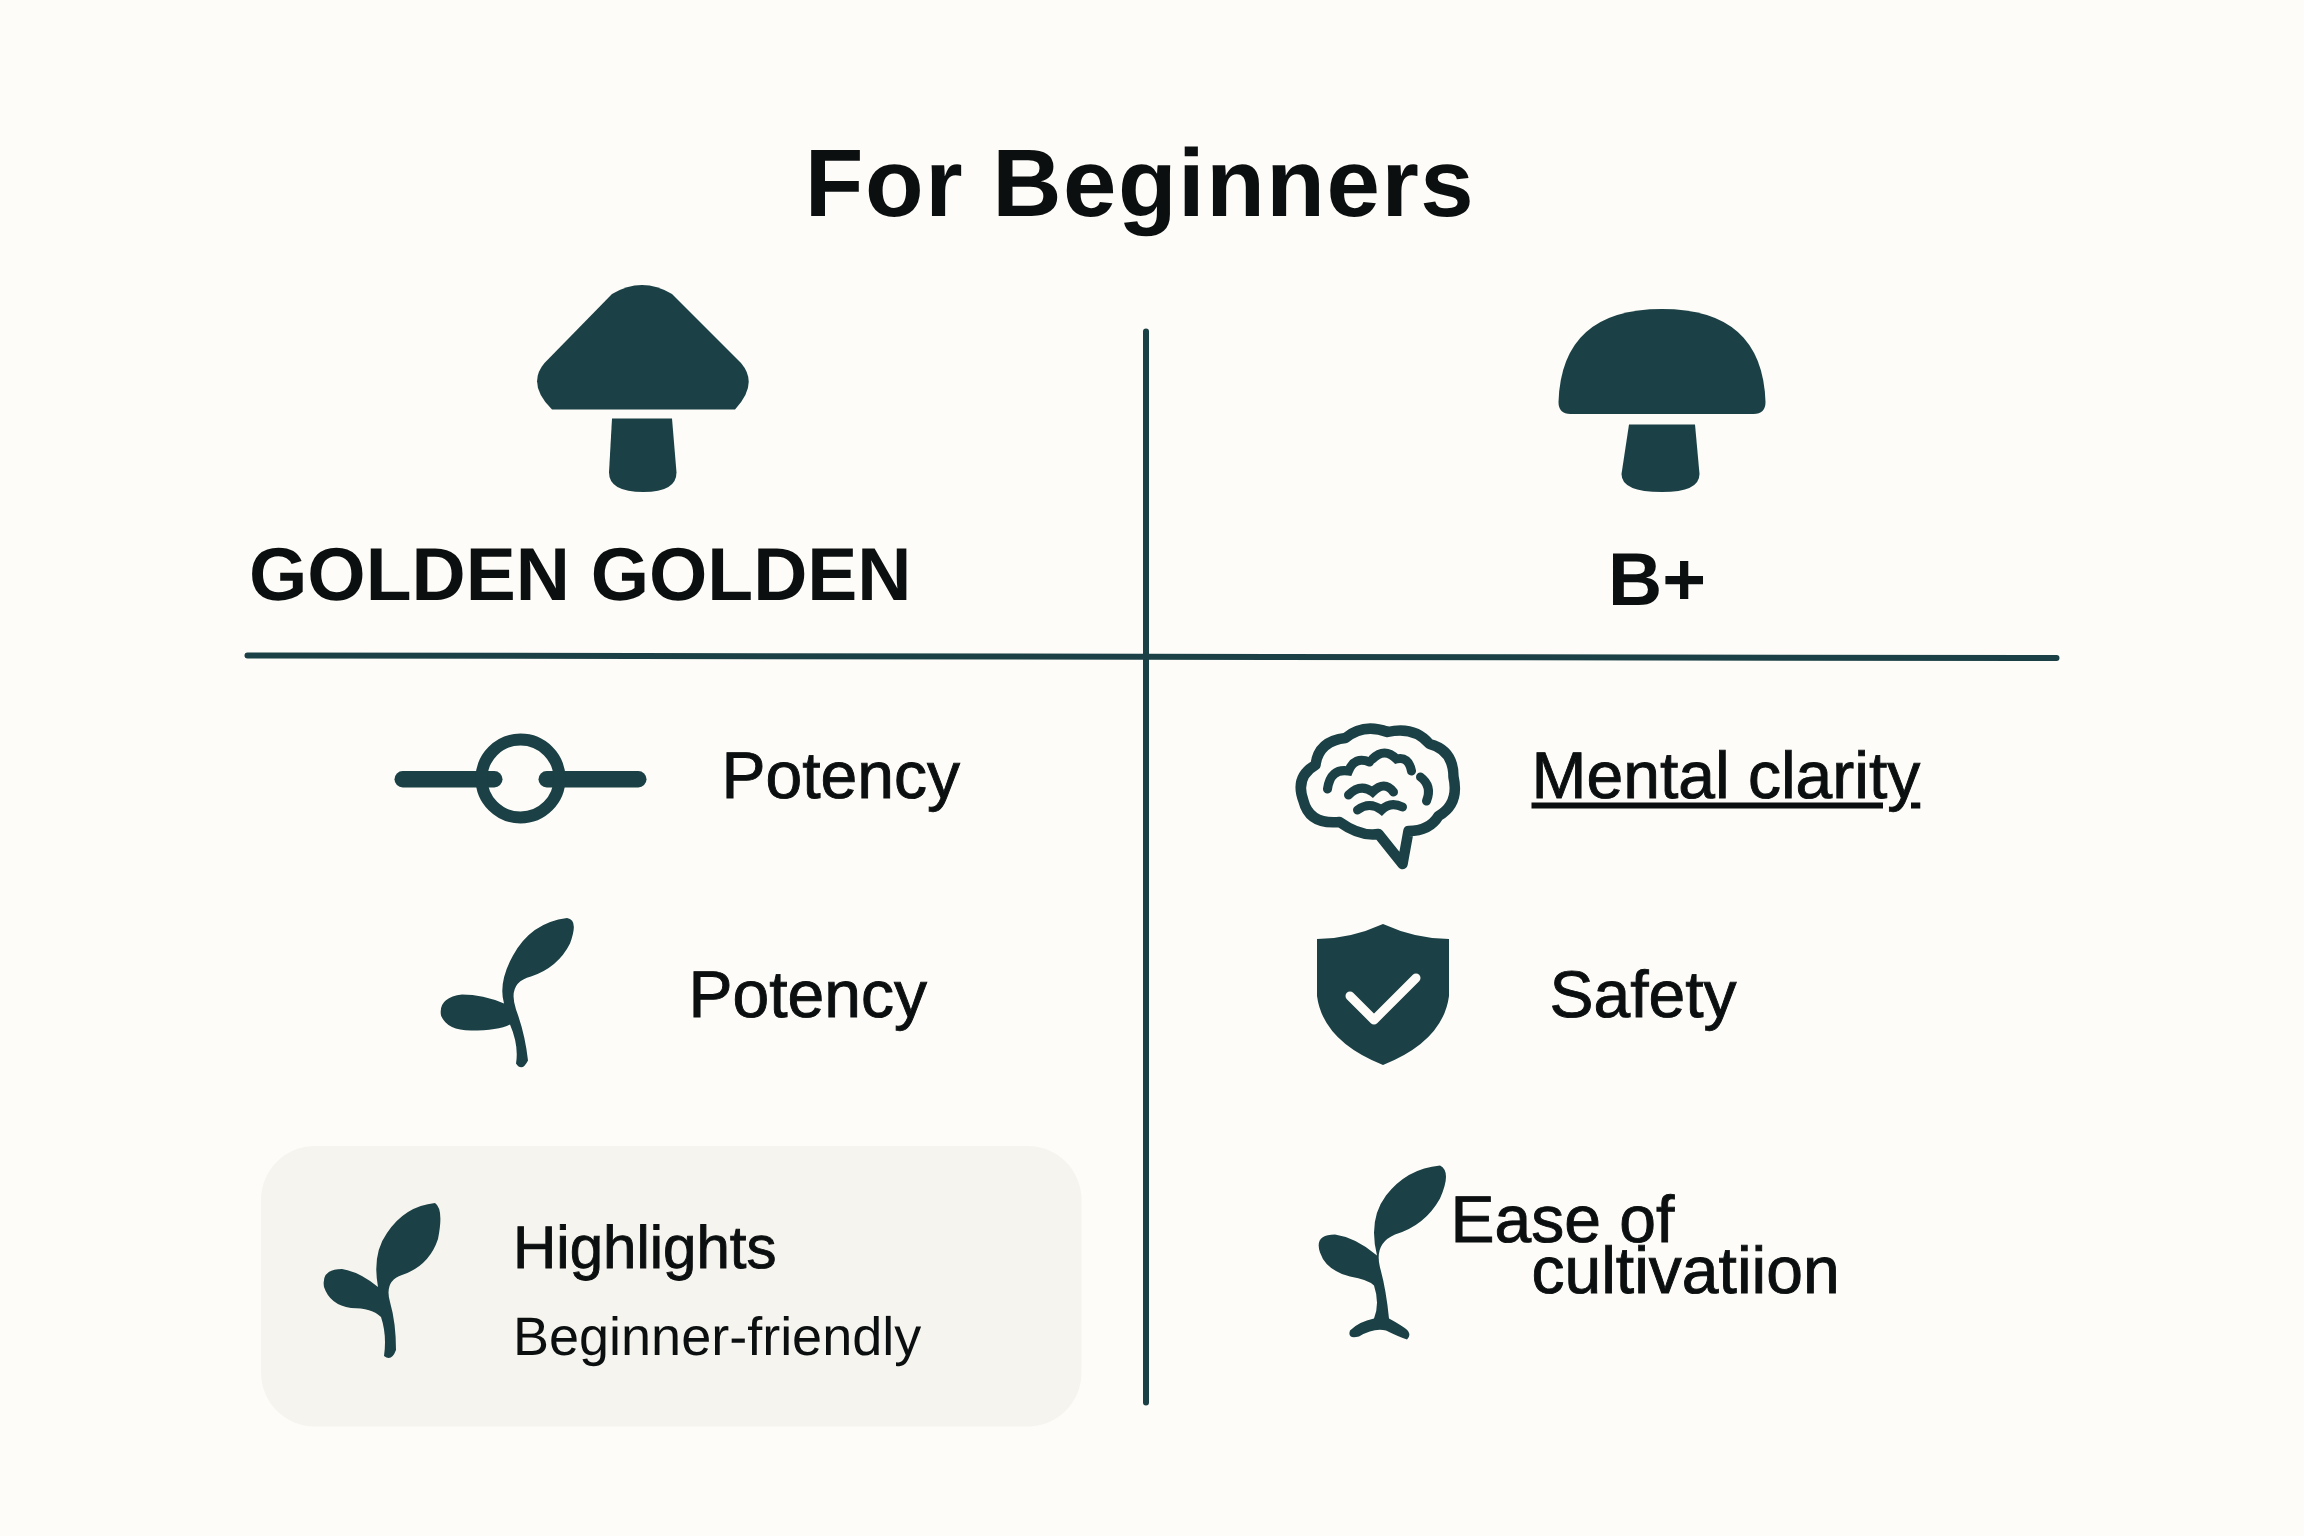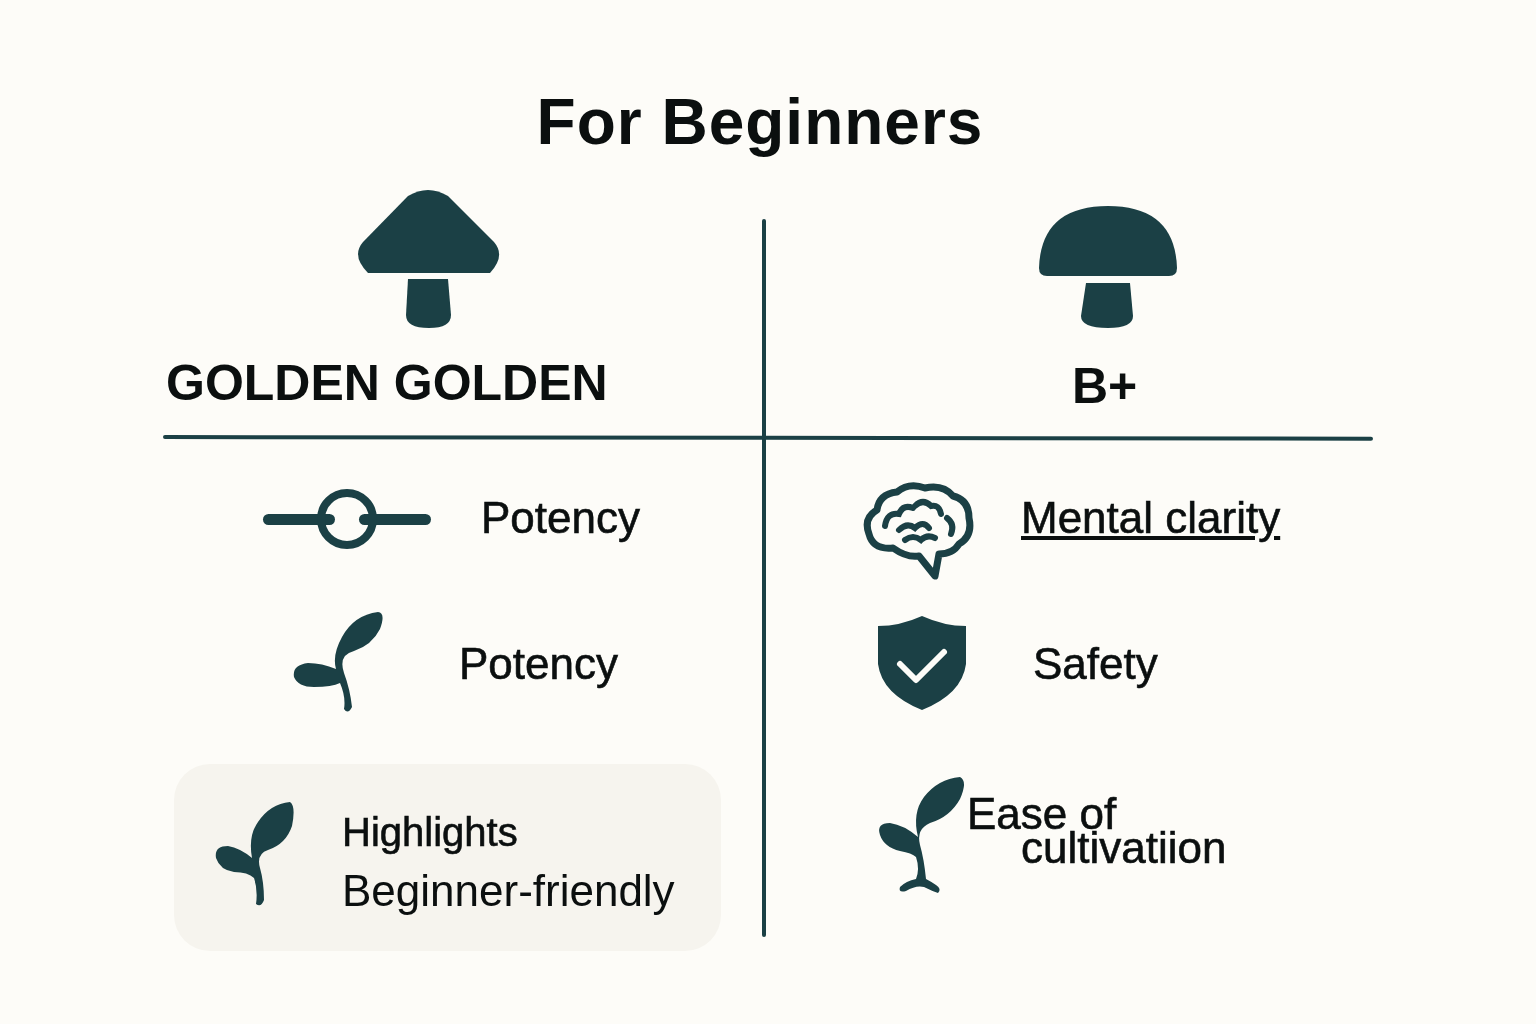--- a/index.html
+++ b/index.html
@@ -57,21 +57,21 @@
       background: #f6f4ee;
       border-radius: 36px;
     }
     .hl-title {
       font-size: 40px;
       line-height: 48px;
       -webkit-text-stroke: 0.6px #0b0f0f;
       white-space: nowrap;
     }
     .hl-sub {
-      font-size: 44px;
+      font-size: 36px;
       line-height: 44px;
       white-space: nowrap;
     }
     svg { display: block; }
   </style>
 </head>
 <body>
 
 <div class="abs title">For Beginners</div>
 

